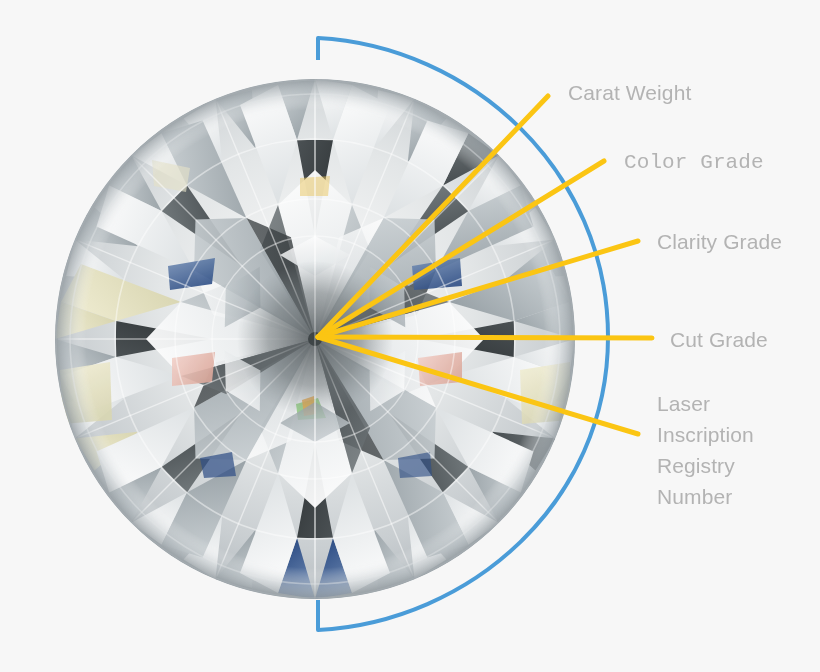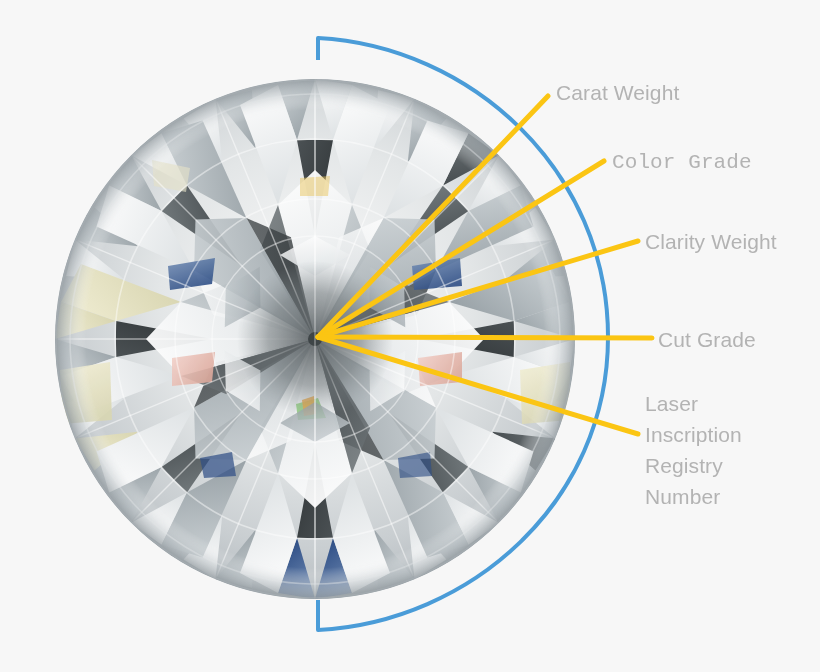--- a/index.html
+++ b/index.html
@@ -23,20 +23,21 @@
     height: 672px;
   }
   .callout-label {
     position: absolute;
     color: #b3b3b3;
     font-family: "Liberation Sans", sans-serif;
     font-size: 21px;
     line-height: 31px;
     white-space: pre;
     letter-spacing: 0.1px;
+    margin-left: 12px;
   }
   #label-carat   { left: 556px; top: 77px; }
   #label-color   { left: 612px; top: 147px; font-family: Liberation Mono, monospace; }
   #label-clarity { left: 645px; top: 226px; }
   #label-cut     { left: 658px; top: 324px; }
   #label-laser   { left: 645px; top: 388px; }
 </style>
 </head>
 <body>
 
@@ -376,21 +377,21 @@
       <line x1="318" y1="337" x2="638" y2="241"></line>
       <line x1="318" y1="337" x2="652" y2="338"></line>
       <line x1="318" y1="337" x2="638" y2="434"></line>
     </g>
   </svg>
 
   <div class="callout-label" id="label-carat">Carat Weight</div>
 
   <div class="callout-label" id="label-color">Color Grade</div>
 
-  <div class="callout-label" id="label-clarity">Clarity Weight</div>
+  <div class="callout-label" id="label-clarity">Clarity Grade</div>
 
   <div class="callout-label" id="label-laser">Laser
 Inscription
 Registry
 Number</div>
 
   <div class="callout-label" id="label-cut">Cut Grade</div>
 
 </div>
 

